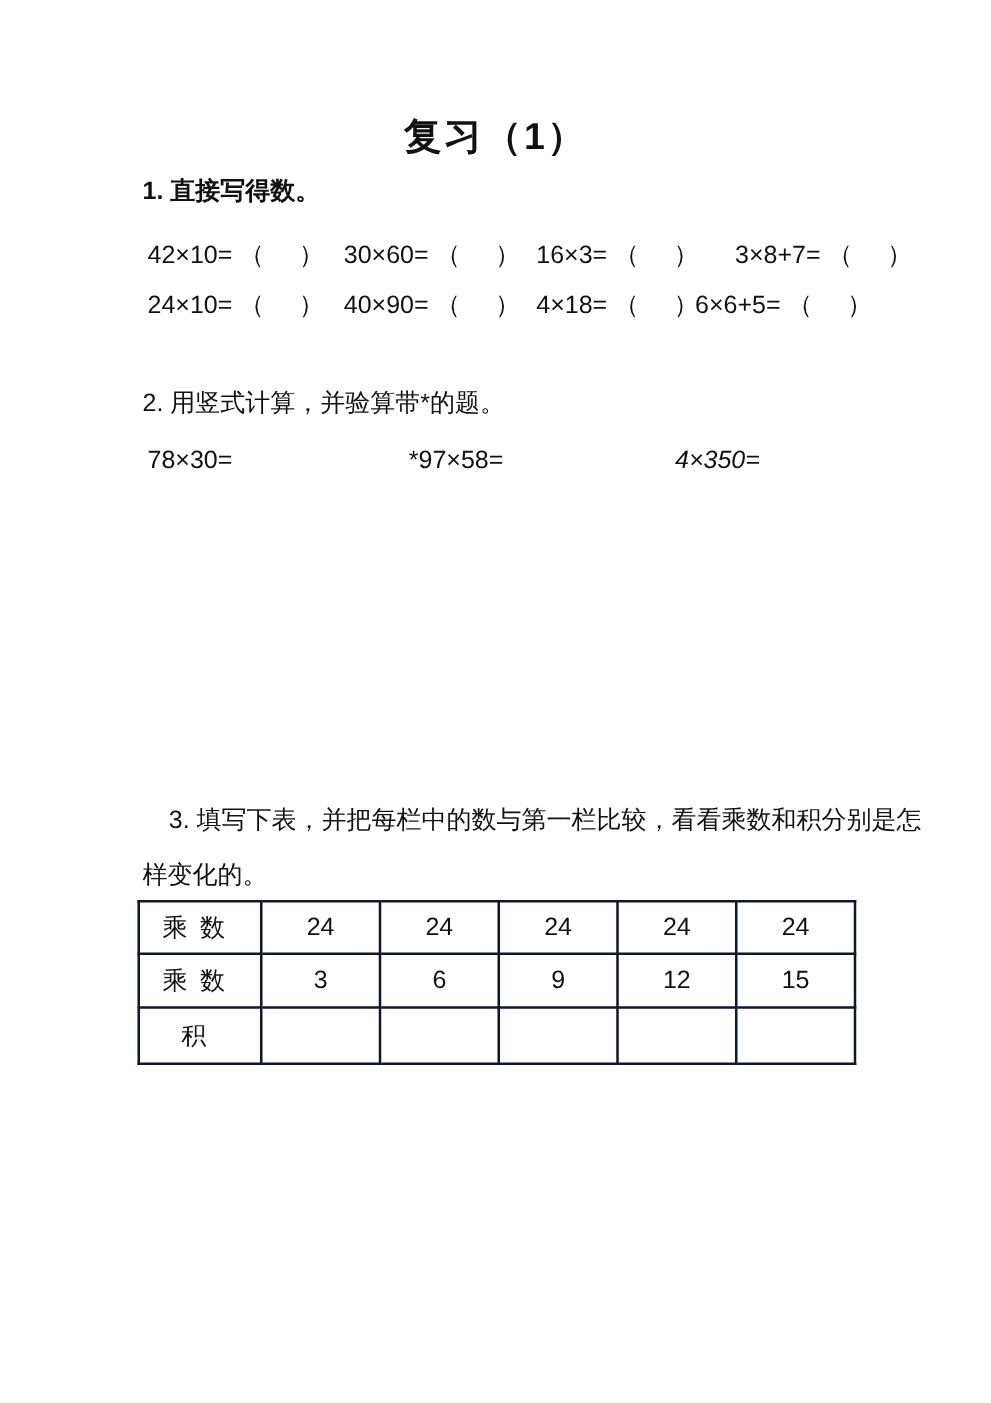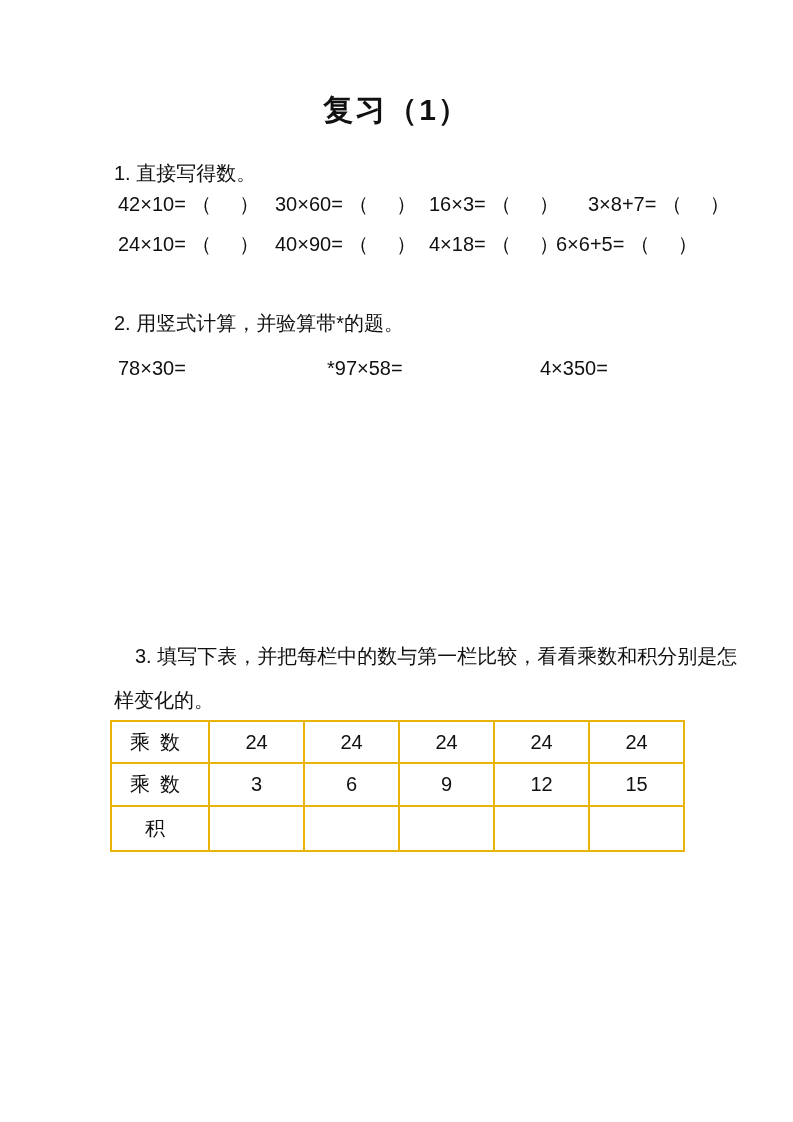--- a/index.html
+++ b/index.html
@@ -26,56 +26,56 @@
     line-height: 27px;
   }
   .tbl {
     position: absolute;
     left: 110px;
     top: 720px;
     border-collapse: collapse;
     table-layout: fixed;
   }
   .tbl td {
-    border: 2px solid #eab308;
+    border: 2px solid #0f172a;
     text-align: center;
     vertical-align: middle;
     font-size: 20px;
     padding: 0;
     color: #111111;
   }
   .tbl td.lbl { letter-spacing: 10px; }
   .r1 { height: 42px; }
   .r2 { height: 43px; }
   .r3 { height: 45px; }
 </style>
 </head>
 <body>
 
 <div class="page">
 
   <div class="abs title">复习（1）</div>
 
-  <div class="abs body-text" style="left:114px; top:160px;">1. 直接写得数。</div>
+  <div class="abs body-text" style="left:114px; top:140px;font-weight:bold;">1. 直接写得数。</div>
 
   <div class="abs body-text" style="left:118px; top:191px;">42×10= （     ）</div>
   <div class="abs body-text" style="left:275px; top:191px;text-align:center;">30×60= （     ）</div>
   <div class="abs body-text" style="left:429px; top:191px;">16×3= （     ）</div>
   <div class="abs body-text" style="left:556px; top:191px;margin-left:32px;">3×8+7= （     ）</div>
 
   <div class="abs body-text" style="left:118px; top:231px;">24×10= （     ）</div>
   <div class="abs body-text" style="left:275px; top:231px;">40×90= （     ）</div>
   <div class="abs body-text" style="left:429px; top:231px;">4×18= （     ）</div>
   <div class="abs body-text" style="left:556px; top:231px;">6×6+5= （     ）</div>
 
   <div class="abs body-text" style="left:114px; top:310px;">2. 用竖式计算，并验算带*的题。</div>
 
   <div class="abs body-text" style="left:118px; top:355px;">78×30=</div>
   <div class="abs body-text" style="left:327px; top:355px;">*97×58=</div>
-  <div class="abs body-text" style="left:540px; top:355px;">4×350=</div>
+  <div class="abs body-text" style="left:540px; top:355px;font-style:italic;">4×350=</div>
 
   <div class="abs body-text" style="left:114px; top:643px;margin-left:21px;">3. 填写下表，并把每栏中的数与第一栏比较，看看乘数和积分别是怎</div>
   <div class="abs body-text" style="left:114px; top:687px;">样变化的。</div>
 
   <table class="tbl">
     <colgroup>
       <col style="width:98px">
       <col style="width:95px">
       <col style="width:95px">
       <col style="width:95px">

